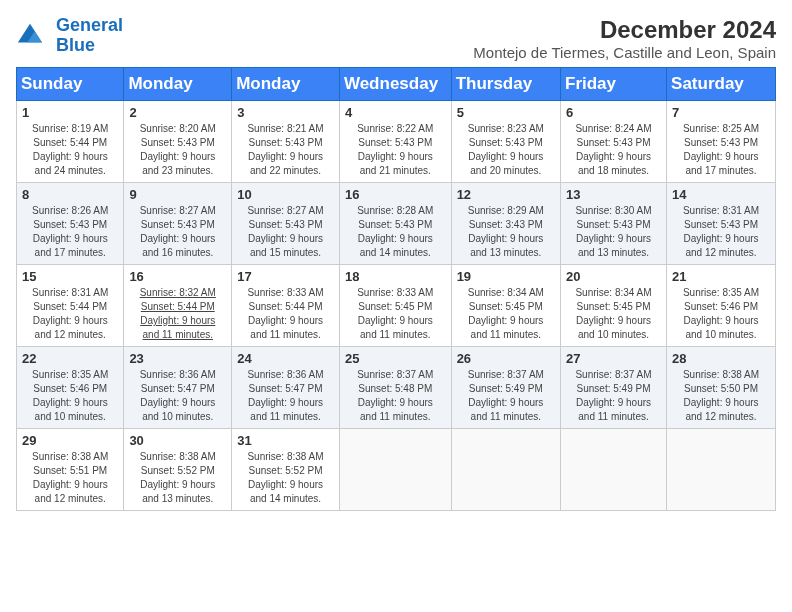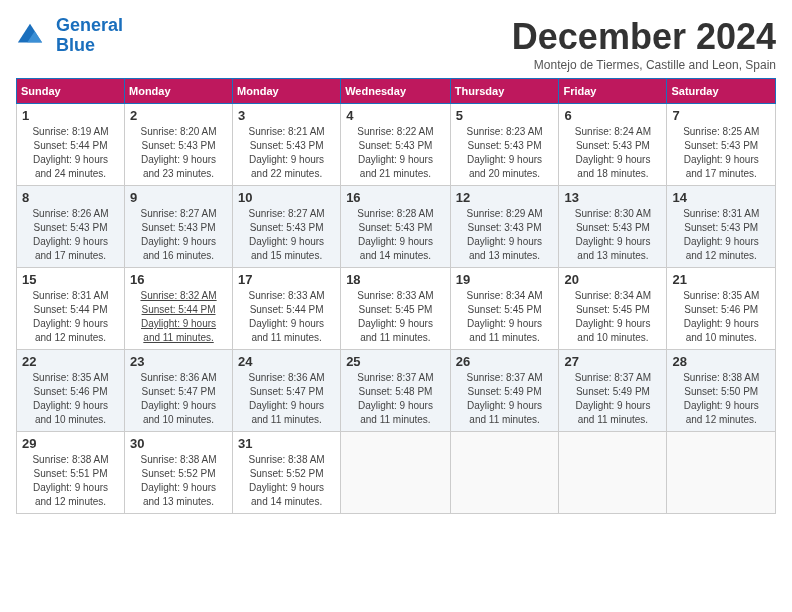--- a/index.html
+++ b/index.html
@@ -31,37 +31,37 @@
       color: #1a6fbd;
     }
     .logo-icon {
       width: 28px;
       height: 28px;
     }
     .title-area {
       text-align: right;
     }
     .month-title {
-      font-size: 36px;
+      font-size: 24px;
       font-weight: bold;
       color: #333;
     }
     .subtitle {
-      font-size: 12px;
+      font-size: 15px;
       color: #555;
     }
     .calendar-table {
       width: 100%;
       border-collapse: collapse;
       margin-top: 6px;
     }
     .calendar-table th {
-      background-color: #be185d;
+      background-color: #3b82f6;
       color: #fff;
-      font-size: 11px;
+      font-size: 17px;
       font-weight: bold;
       padding: 6px 4px;
       text-align: left;
       border: 1px solid #1a6fbd;
     }
     .calendar-table td {
       border: 1px solid #ccc;
       vertical-align: top;
       padding: 4px 5px;
       font-size: 10px;

